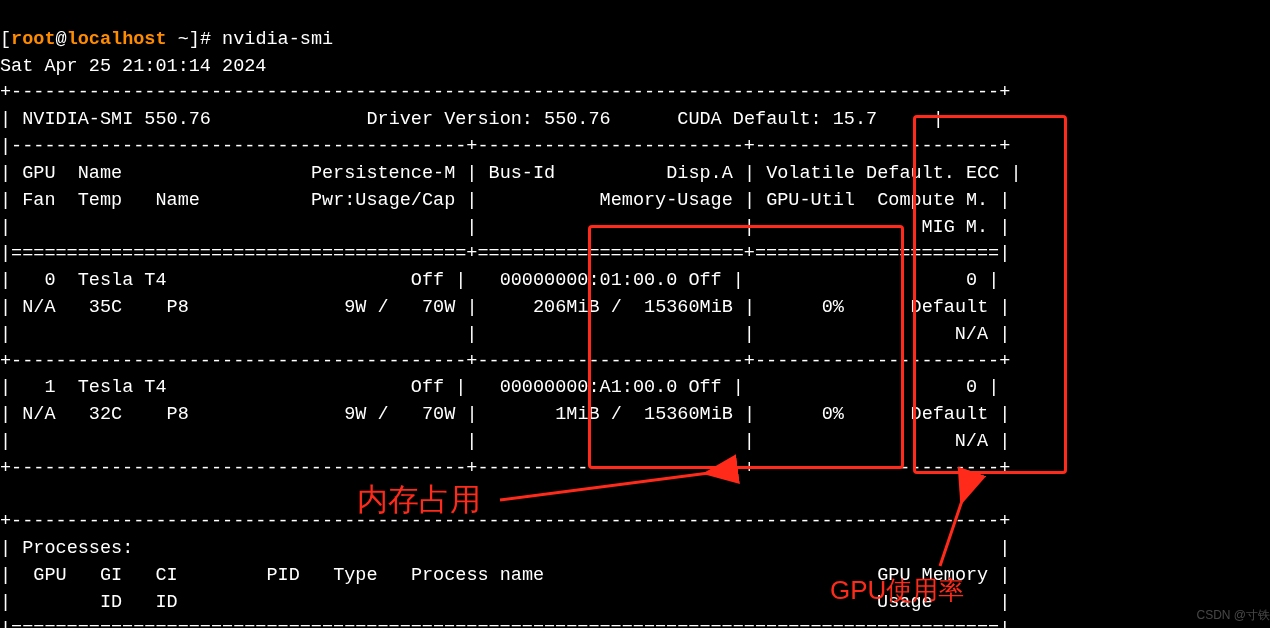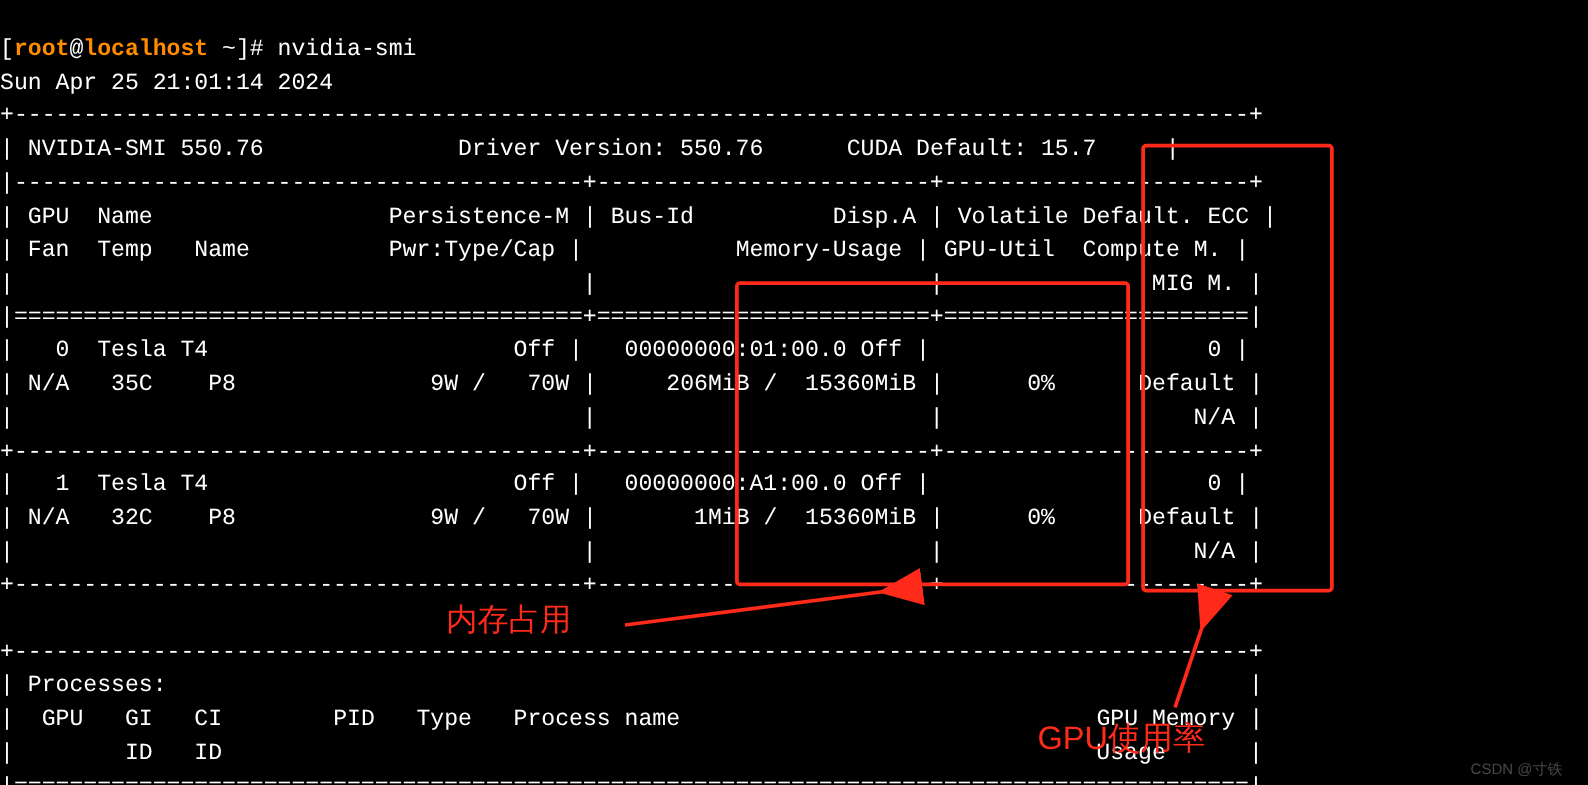--- a/index.html
+++ b/index.html
@@ -1,35 +1,35 @@
 <!DOCTYPE html>
 <html><head>
 <meta charset="utf-8">
 <style>
   html,body{margin:0;padding:0;background:#000;color:#fff;font-family:"Courier New",monospace;font-size:18.5px;line-height:1.45;width:1270px;height:628px;overflow:hidden;}
   .term{white-space:pre;padding:0;}
   .orange{color:#ff8c00;font-weight:bold;}
   .red-box{position:absolute;border:3px solid #ff2a1a;border-radius:4px;pointer-events:none;}
   .ann-red{color:#ff2a1a;font-weight:normal;font-family:sans-serif;}
   .arrow{stroke:#ff2a1a;stroke-width:3;fill:#ff2a1a;}
-  .wm{position:absolute;bottom:4px;right:20px;color:rgba(200,200,200,.35);font-size:12px;font-family:sans-serif;margin-left:48px;}
+  .wm{position:absolute;bottom:4px;right:0;color:rgba(200,200,200,.35);font-size:12px;font-family:sans-serif;margin-left:48px;}
   .overlay{position:absolute;inset:0;pointer-events:none;}
   svg{pointer-events:none;}
 </style>
 </head>
 <body>
 
 <div class="term">
 <span><span>[</span><span class="orange">root</span><span>@</span><span class="orange">localhost</span><span> ~</span><span>]# </span><span>nvidia-smi</span></span>
-<span>Sun Apr 25 21:01:14 2024</span>
+<span>Sat Apr 25 21:01:14 2024</span>
 +-----------------------------------------------------------------------------------------+
 | <span>NVIDIA-SMI</span> <span>550.76</span>              <span>Driver Version:</span> <span>550.76</span>      <span>CUDA Default:</span> <span>15.7</span>     |
 |-----------------------------------------+------------------------+----------------------+
 | <span>GPU</span>  <span>Name</span>                 <span>Persistence-M</span> | <span>Bus-Id</span>          <span>Disp.A</span> | <span>Volatile</span> <span>Default. ECC</span> |
-| <span>Fan</span>  <span>Temp</span>   <span>Name</span>          <span>Pwr:Type/Cap</span> |           <span>Memory-Usage</span> | <span>GPU-Util</span>  <span>Compute M.</span> |
+| <span>Fan</span>  <span>Temp</span>   <span>Name</span>          <span>Pwr:Usage/Cap</span> |           <span>Memory-Usage</span> | <span>GPU-Util</span>  <span>Compute M.</span> |
 |                                         |                        |               <span>MIG M.</span> |
 |=========================================+========================+======================|
 |   <span>0</span>  <span>Tesla T4</span>                      <span>Off</span> |   <span>00000000:01:00.0</span> <span>Off</span> |                    <span>0</span> |
 | <span>N/A</span>   <span>35C</span>    <span>P8</span>              <span>9W</span> /   <span>70W</span> |     <span>206MiB</span> /  <span>15360MiB</span> |      <span>0%</span>      <span>Default</span> |
 |                                         |                        |                  <span>N/A</span> |
 +-----------------------------------------+------------------------+----------------------+
 |   <span>1</span>  <span>Tesla T4</span>                      <span>Off</span> |   <span>00000000:A1:00.0</span> <span>Off</span> |                    <span>0</span> |
 | <span>N/A</span>   <span>32C</span>    <span>P8</span>              <span>9W</span> /   <span>70W</span> |       <span>1MiB</span> /  <span>15360MiB</span> |      <span>0%</span>      <span>Default</span> |
 |                                         |                        |                  <span>N/A</span> |
 +-----------------------------------------+------------------------+----------------------+
@@ -48,17 +48,17 @@
   <svg width="1270" height="628" style="position:absolute;left:0;top:0;">
     <defs>
       <marker id="ah" markerWidth="12" markerHeight="10" refX="2" refY="5" orient="auto">
         <path d="M0,0 L12,5 L0,10 Z" fill="#ff2a1a"></path>
       </marker>
     </defs>
     <line class="arrow" x1="732" y1="470" x2="500" y2="500" marker-start="url(#ah)"></line>
     <line class="arrow" x1="970" y1="477" x2="940" y2="566" marker-start="url(#ah)"></line>
   </svg>
 
-  <div class="ann-red" style="position:absolute;left:357px;top:478px;font-size:25px;text-align:center;">内存占用</div>
+  <div class="ann-red" style="position:absolute;left:357px;top:478px;font-size:31px;text-align:center;">内存占用</div>
   <div class="ann-red" style="position:absolute;left:830px;top:572px;font-size:26px;">GPU使用率</div>
 </div>
 
 <div class="wm">CSDN @寸铁</div>
 
 </body></html>

